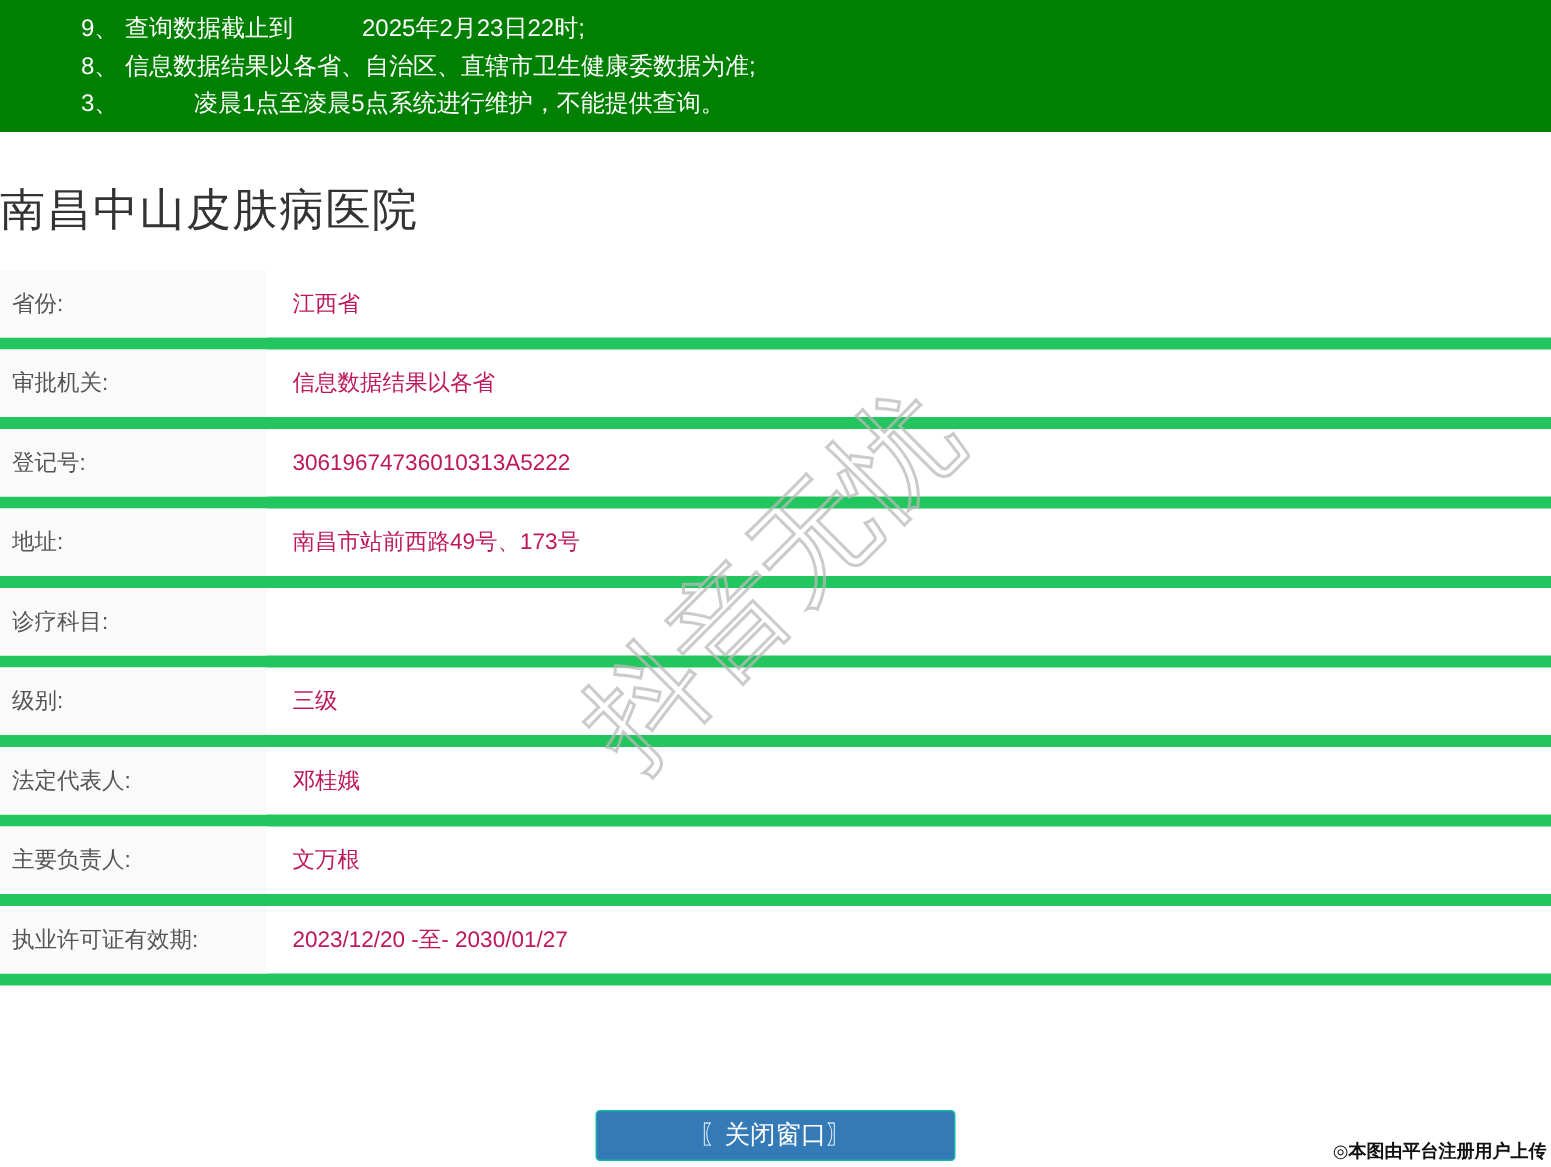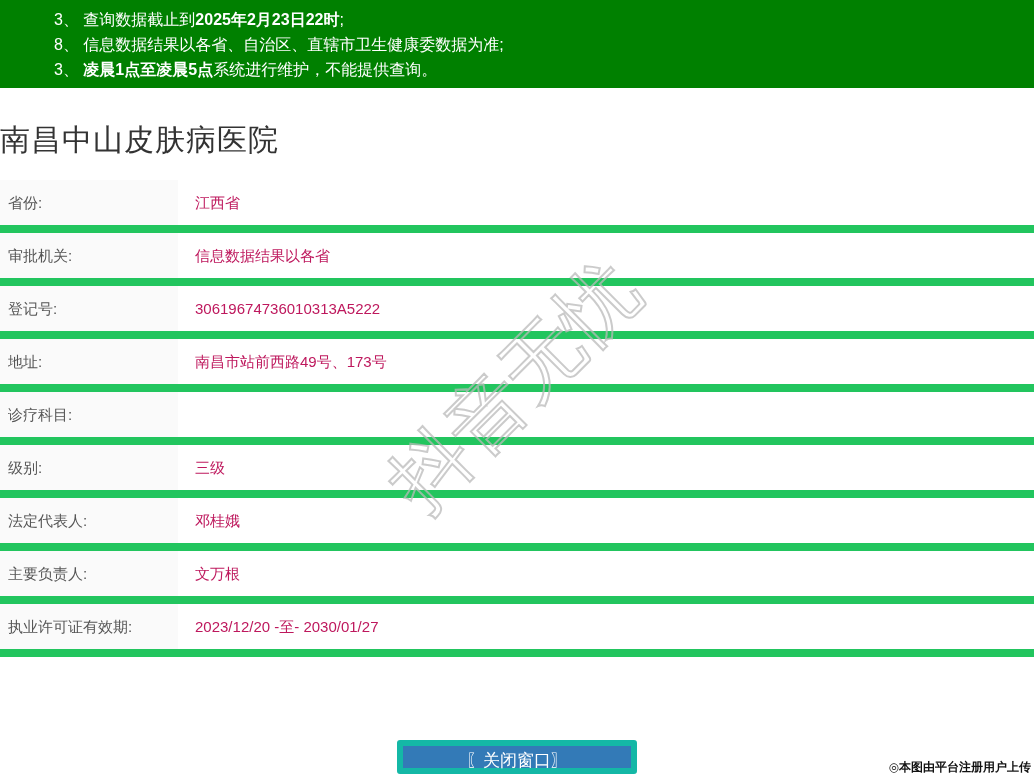--- a/index.html
+++ b/index.html
@@ -15,21 +15,21 @@
   .notice {
     width: 100%;
     height: 88px;
     background: #008000;
     color: #ffffff;
     padding: 7px 10px 6px 54px;
     font-size: 16px;
     line-height: 25px;
   }
   .notice .line { white-space: nowrap; }
-  .notice .seg-bold { font-weight: bold; }
+  .notice .seg-bold { font-weight: normal; padding-left: 46px; }
 
   
   .page-title {
     margin-top: 32px;
     height: 46px;
     text-align: left;
     font-size: 30px;
     color: #333333;
     font-weight: 400;
     letter-spacing: 1px;
@@ -85,21 +85,21 @@
     position: absolute;
     left: 0; right: 0;
     top: 740px;
     text-align: center;
   }
   .close-btn {
     display: inline-block;
     width: 240px;
     height: 34px;
     background: #337ab7;
-    border: 6px solid #14b8a6;
+    border: 1px solid #14b8a6;
     border-radius: 3px;
     color: #ffffff;
     font-size: 17px;
     font-family: "Liberation Sans", "DejaVu Sans", sans-serif;
     cursor: pointer;
     line-height: 30px;
   }
 
   
   .credit {
@@ -110,21 +110,21 @@
     font-weight: bold;
     color: #111111;
     text-shadow: -1px -1px 0 #fff, 1px -1px 0 #fff, -1px 1px 0 #fff, 1px 1px 0 #fff;
     z-index: 10;
   }
 </style>
 </head>
 <body>
 
 <div class="notice">
-  <div class="line"><span>3、 查询数据截止到</span><span class="seg-bold">2025年2月23日22时</span><span>;</span></div>
+  <div class="line"><span>9、 查询数据截止到</span><span class="seg-bold">2025年2月23日22时</span><span>;</span></div>
   <div class="line"><span>8、 信息数据结果以各省、自治区、直辖市卫生健康委数据为准;</span><span class="seg-bold"></span><span></span></div>
   <div class="line"><span>3、 </span><span class="seg-bold">凌晨1点至凌晨5点</span><span>系统进行维护，不能提供查询。</span></div>
 </div>
 
 <div class="page-title">南昌中山皮肤病医院</div>
 
 <div class="info-table">
   <div class="info-row">
     <div class="cell-label">省份:</div>
     <div class="cell-value">江西省</div>

